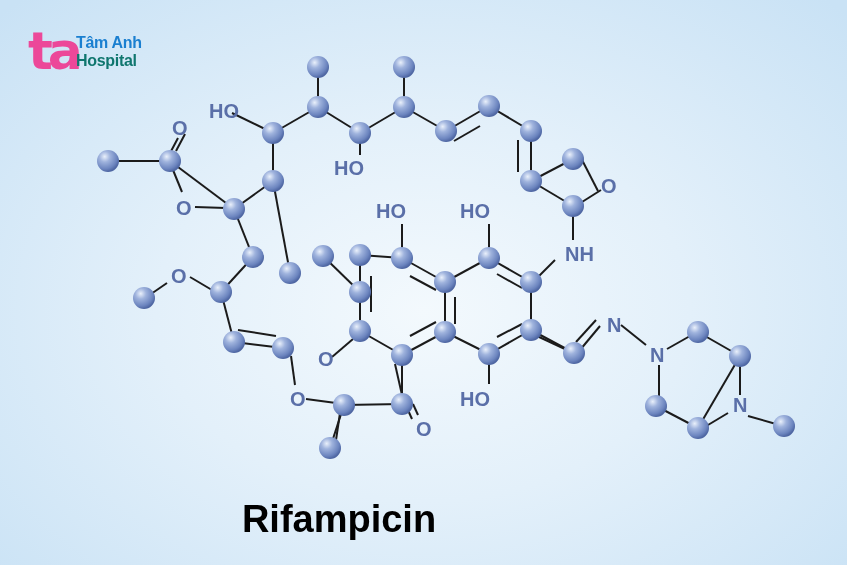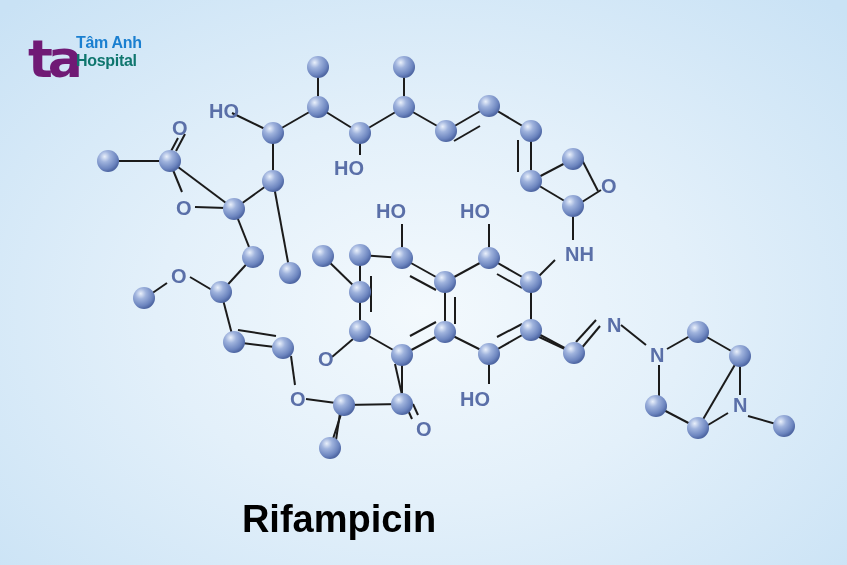--- a/index.html
+++ b/index.html
@@ -3,23 +3,23 @@
   <meta charset="utf-8">
   <style>
     html, body { margin: 0; padding: 0; }
     body {
       width: 847px; height: 565px; overflow: hidden; position: relative;
       background: radial-gradient(ellipse 70% 75% at 50% 55%, #f3f9fd 0%, #e3f0fa 45%, #c9e2f5 100%);
       font-family: "Liberation Sans", sans-serif;
     }
     .logo { position: absolute; left: 28px; top: 28px; width: 150px; height: 50px; }
     .logo-mark {
-      position: absolute; left: 0; top: 8px;
+      position: absolute; left: 0; top: 0;
       font-family: "DejaVu Sans", sans-serif; font-weight: bold;
-      font-size: 52px; line-height: 46px; letter-spacing: -5px; color: #701a75;
+      font-size: 52px; line-height: 46px; letter-spacing: -5px; color: #ec4899;
     }
     .logo-line1, .logo-line2 {
       position: absolute; left: 48px;
       font-family: "Liberation Sans", sans-serif; font-weight: bold;
       font-size: 16px; letter-spacing: -0.3px;
     }
     .logo-line1 { top: 6px; color: #1a7fd0; }
     .logo-line2 { top: 24px; color: #0f766e; }
     svg.molecule { position: absolute; left: 0; top: 0; }
     .bond { stroke: #1b1b1b; stroke-width: 2; fill: none; }

